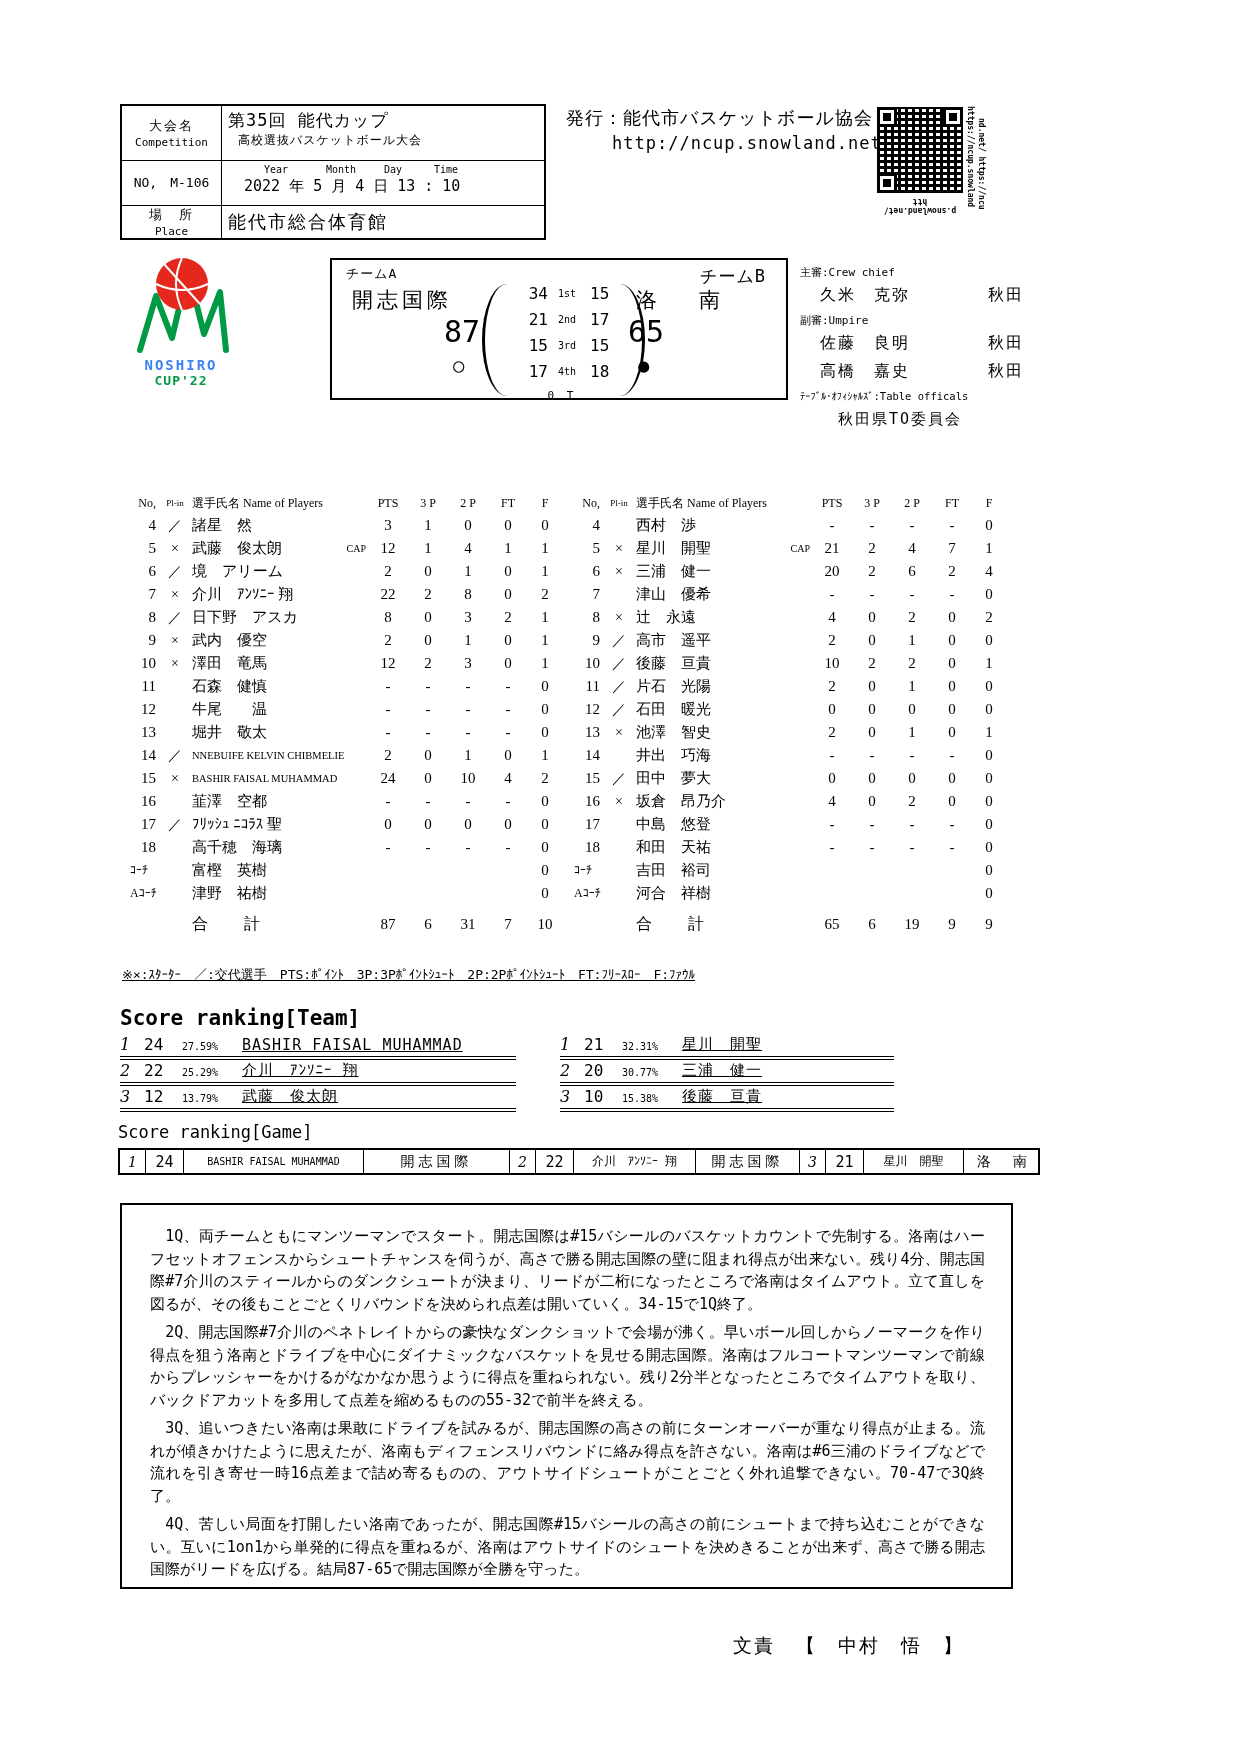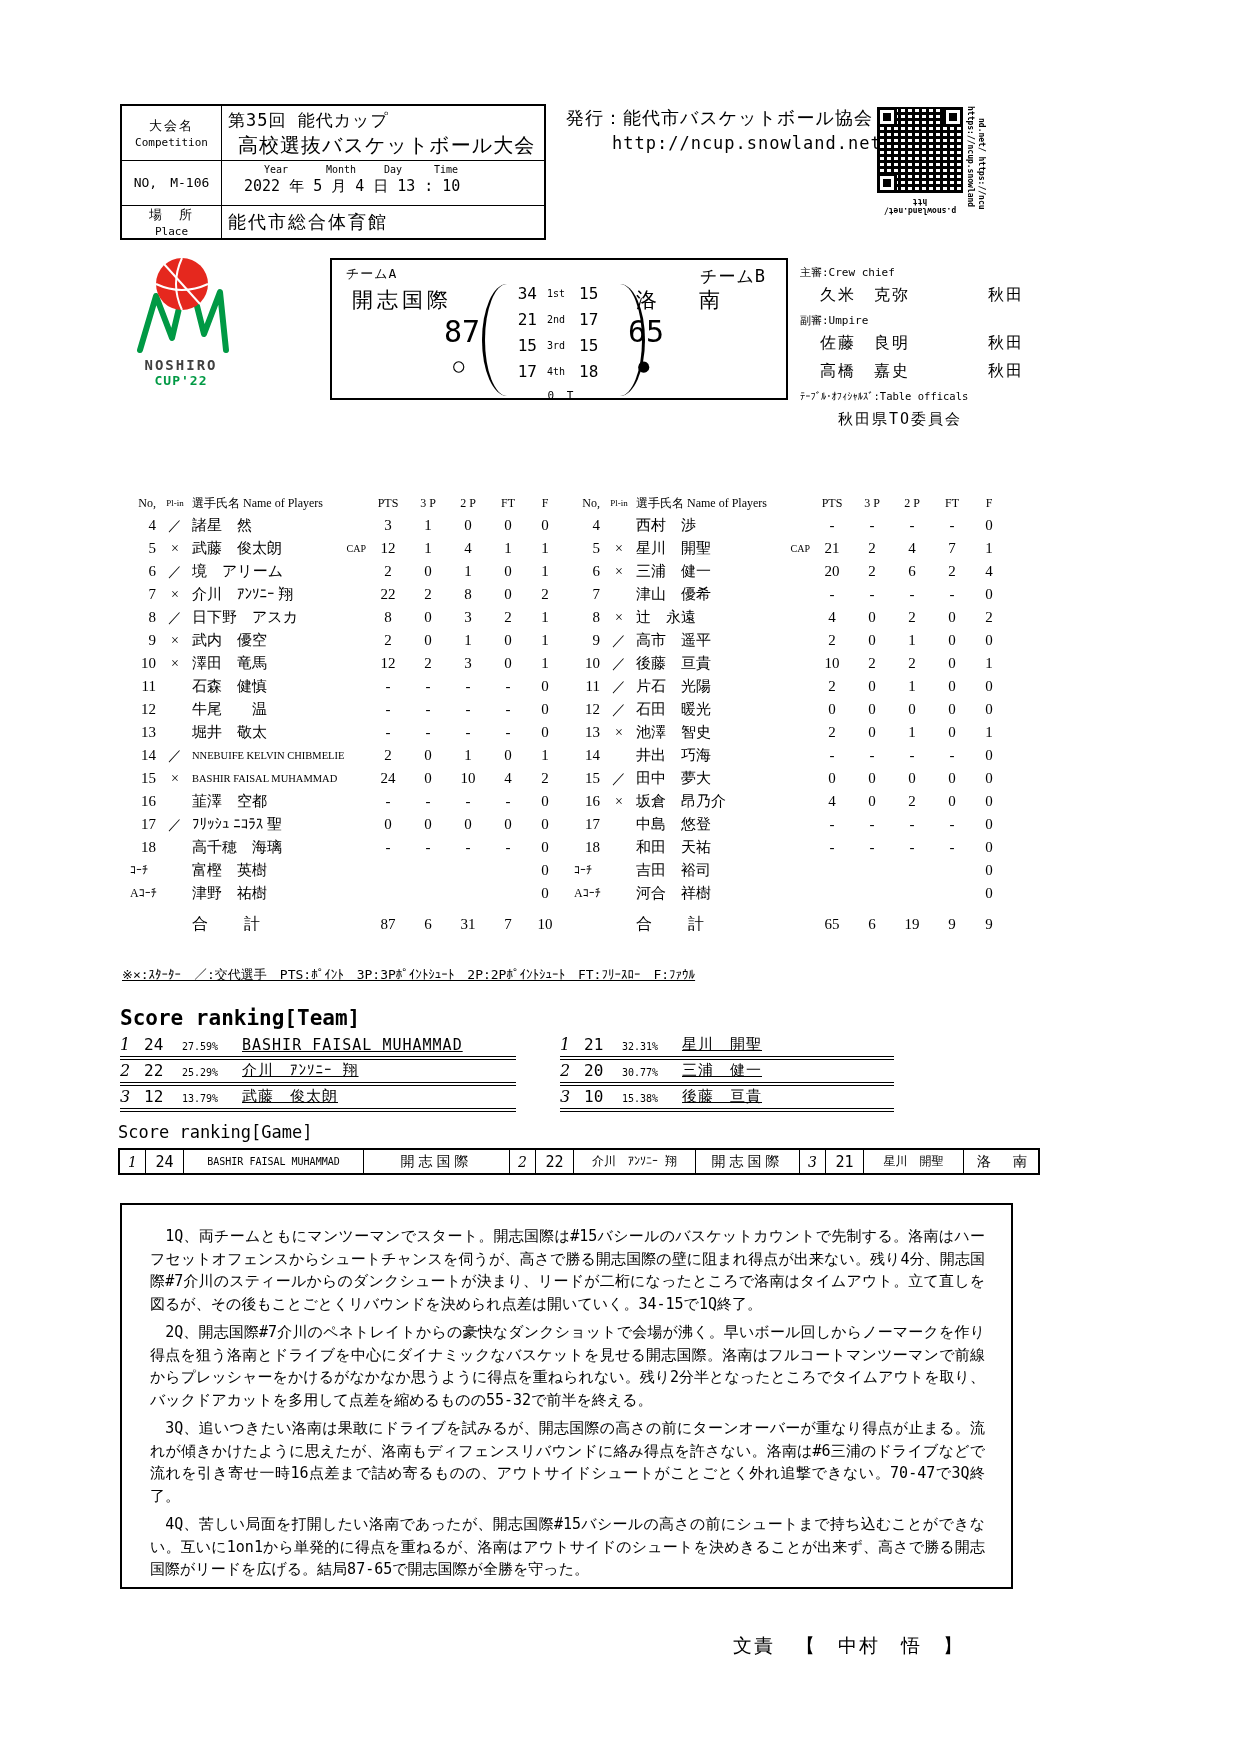--- a/index.html
+++ b/index.html
@@ -11,21 +11,21 @@
               box-sizing:border-box;display:flex;flex-direction:column;}
   .hrow{display:flex;border-bottom:1.5px solid #000;}
   .hrow:last-child{border-bottom:none;flex:1;}
   .hlabel{width:100px;border-right:1.5px solid #000;display:flex;flex-direction:column;
           align-items:center;justify-content:center;box-sizing:border-box;gap:1px;}
   .hlabel .jp{font-size:13px;letter-spacing:2px;}
   .hlabel .en{font-size:11px;}
   .hval{flex:1;padding:3px 6px;box-sizing:border-box;}
   .r1{height:54px;} .r2{height:44px;}
   .comp1{font-size:17px;letter-spacing:1px;}
-  .comp2{font-size:20px;letter-spacing:1px;padding-left:10px;}
+  .comp2{font-size:12px;letter-spacing:1px;padding-left:10px;}
   .no-label{font-size:13px;}
   .date-labels{display:flex;font-size:10px;padding-left:36px;}
   .date-labels span:nth-child(1){width:62px;}
   .date-labels span:nth-child(2){width:58px;}
   .date-labels span:nth-child(3){width:50px;}
   .date-vals{display:flex;align-items:baseline;font-size:15px;padding-left:16px;margin-top:2px;}
   .date-vals span{margin-right:9px;}
   .place-val{font-size:18px;letter-spacing:2px;display:flex;align-items:center;height:100%;}
 
   
@@ -39,34 +39,34 @@
   .qr-finder{position:absolute;width:20px;height:20px;border:3px solid #000;background:#fff;box-sizing:border-box;}
   .qr-finder::after{content:"";position:absolute;inset:3px;background:#000;}
   .qr-f-tl{left:0;top:0;} .qr-f-tr{right:0;top:0;} .qr-f-bl{left:0;bottom:0;}
   .qr-text-r{position:absolute;left:966px;top:106px;writing-mode:vertical-rl;font-size:8px;font-weight:bold;}
   .qr-text-r2{position:absolute;left:977px;top:118px;writing-mode:vertical-rl;font-size:8px;font-weight:bold;}
   .qr-text-b{position:absolute;left:877px;top:197px;width:86px;font-size:8px;font-weight:bold;
              transform:rotate(180deg);text-align:center;}
 
   
   .logo{position:absolute;left:126px;top:254px;width:110px;text-align:center;}
-  .logo-text1{color:#404040;font-weight:bold;font-size:14px;letter-spacing:2px;line-height:15px;}
+  .logo-text1{color:#3b82f6;font-weight:bold;font-size:14px;letter-spacing:2px;line-height:15px;}
   .logo-text2{color:#009944;font-weight:bold;font-size:13px;letter-spacing:1px;line-height:15px;}
 
   
   .scorebox{position:absolute;left:330px;top:258px;width:458px;height:142px;border:2px solid #000;box-sizing:border-box;}
   .team-a-label{position:absolute;left:14px;top:5px;font-size:13px;letter-spacing:1px;}
   .team-b-label{position:absolute;left:368px;top:5px;font-size:17px;letter-spacing:1px;}
   .team-a-name{position:absolute;left:20px;top:26px;font-size:21px;letter-spacing:4px;}
   .team-b-name{position:absolute;left:304px;top:26px;font-size:21px;}
   .team-a-score{position:absolute;left:112px;top:54px;font-size:30px;}
   .team-b-score{position:absolute;left:296px;top:54px;font-size:30px;}
   .team-a-result{position:absolute;left:121px;top:94px;font-size:19px;}
   .team-b-result{position:absolute;left:306px;top:94px;font-size:19px;}
-  .quarters{position:absolute;left:169px;top:20px;width:124px;}
+  .quarters{position:absolute;left:180px;top:20px;width:124px;}
   .q-line{display:flex;align-items:center;height:26px;}
   .qa{width:36px;text-align:right;font-size:16px;}
   .qlabel{width:38px;text-align:center;font-size:10px;}
   .qb{width:36px;text-align:left;padding-left:4px;font-size:16px;box-sizing:border-box;}
   .q-ot{text-align:center;font-size:11px;letter-spacing:3px;margin-top:3px;}
   .paren-left{position:absolute;left:150px;top:24px;width:22px;height:112px;border-left:3px solid #000;
               border-top-left-radius:100% 50%;border-bottom-left-radius:100% 50%;}
   .paren-right{position:absolute;left:288px;top:24px;width:22px;height:112px;border-right:3px solid #000;
               border-top-right-radius:100% 50%;border-bottom-right-radius:100% 50%;}
 

